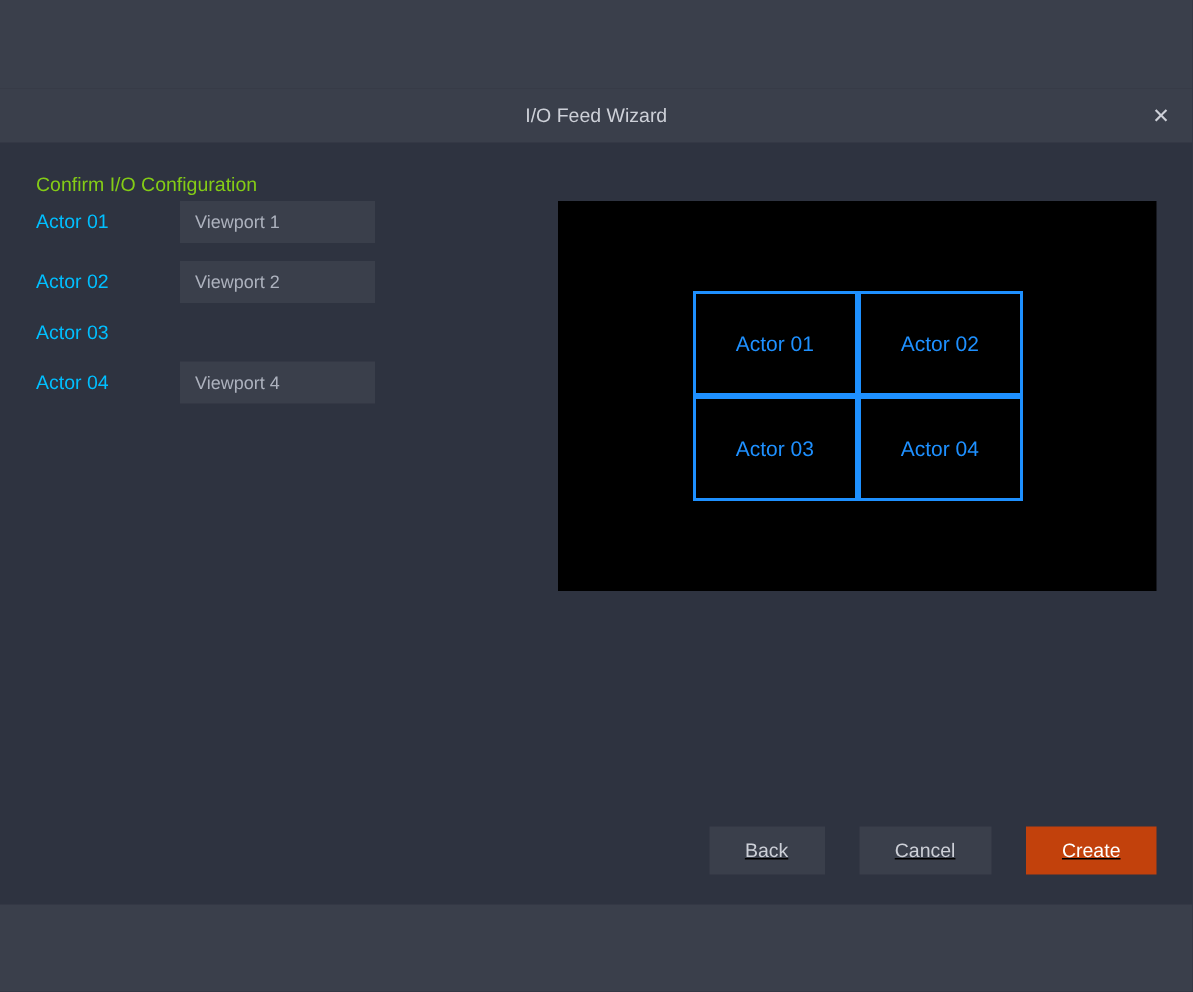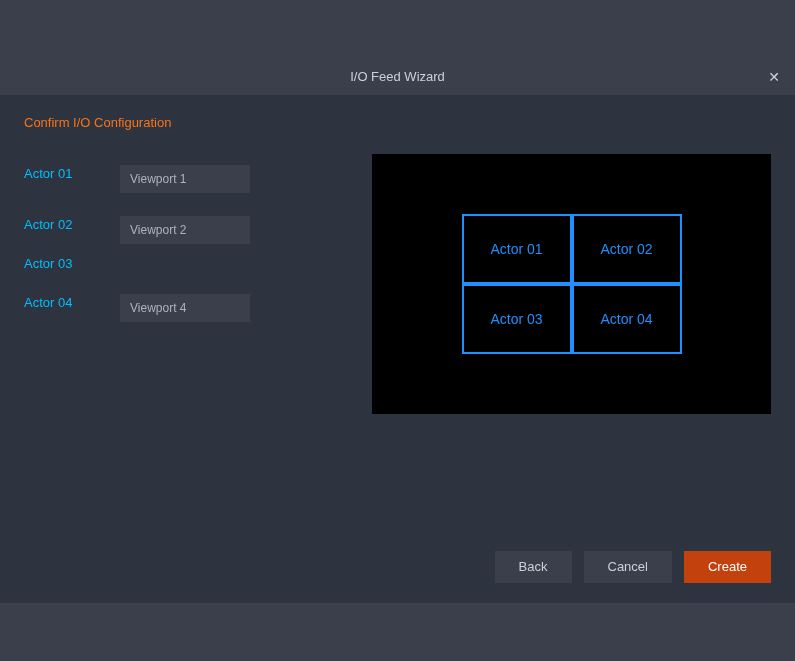--- a/index.html
+++ b/index.html
@@ -58,23 +58,23 @@
     }
 
     .content {
       flex: 1;
       padding: 20px 24px;
       display: flex;
       flex-direction: column;
     }
 
     .section-title {
-      color: #f97316;
-      font-size: 13px;
-      margin-bottom: 24px;
+      color: #84cc16;
+      font-size: 13px;
+      margin-bottom: 4px;
     }
 
     .main-area {
       display: flex;
       gap: 8px;
       flex: 1;
     }
 
     .left-panel {
       width: 340px;
@@ -97,21 +97,20 @@
 
     .viewport-input {
       background: #3a3f4b;
       border: none;
       color: #adb2be;
       font-size: 12px;
       padding: 5px 10px;
       width: 130px;
       height: 28px;
       outline: none;
-      margin-top: 11px;
     }
 
     .right-panel {
       flex: 1;
       display: flex;
       flex-direction: column;
     }
 
     .preview-label {
       color: #adb2be;
@@ -146,21 +145,22 @@
       font-size: 14px;
       font-weight: 500;
       background: #000;
     }
 
     .footer {
       display: flex;
       justify-content: flex-end;
       align-items: flex-end;
       padding: 12px 24px 20px 24px;
-      gap: 12px;
+      gap: 23px;
+      text-decoration: underline;
     }
 
     .btn {
       height: 32px;
       padding: 0 24px;
       font-size: 13px;
       cursor: pointer;
       border: none;
       color: #cdd0d8;
       background: #3a3f4b;

